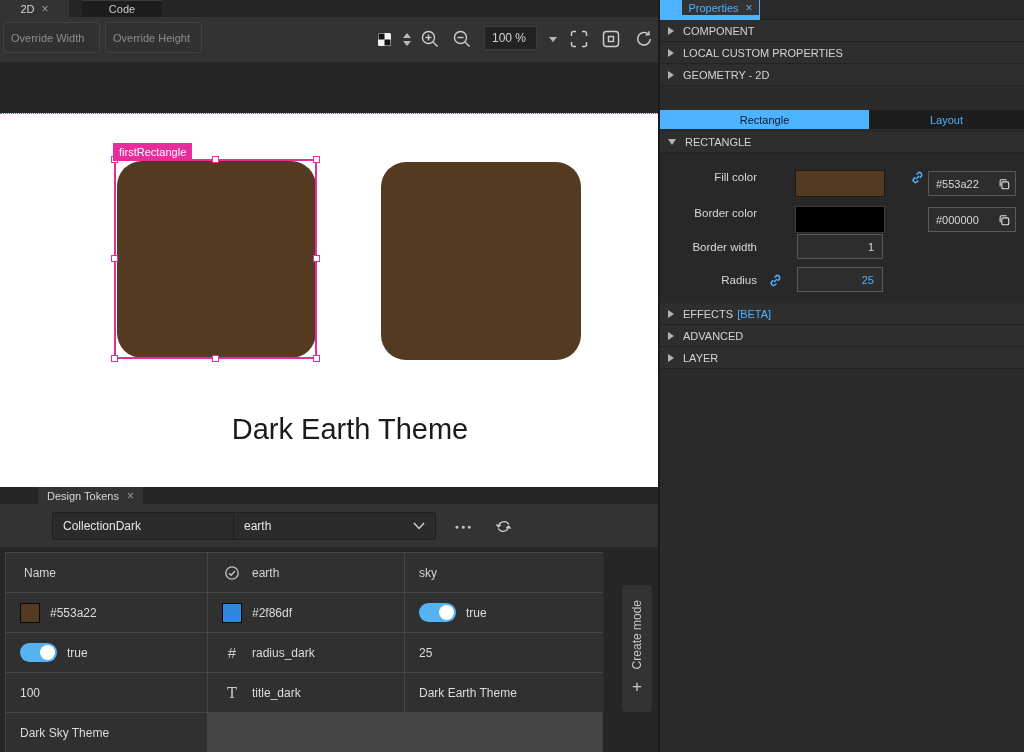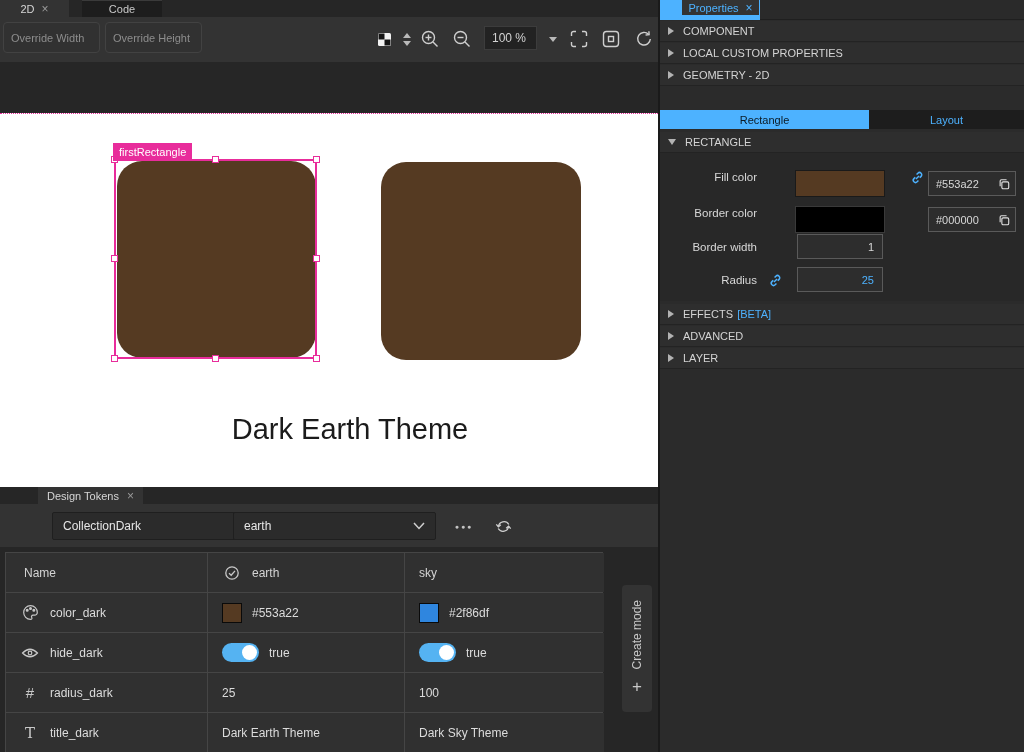--- a/index.html
+++ b/index.html
@@ -266,48 +266,28 @@
               <polyline points="5,8.2 7.2,10.2 11,5.8"></polyline>
             </svg>
         </span>
         <span>earth</span>
       </div>
       <div class="cell hdr">
         <span>sky</span>
       </div>
 
       <div class="cell">
-        <span class="row-icon">
-          <svg width="17" height="17" viewBox="0 0 17 17" fill="none" stroke="#c8c8c8" stroke-width="1.2">
-            <path d="M8.5 1.7 a6.8 6.8 0 1 0 0 13.6 c1.4 0 1.8-1 1.2-1.9 c-0.6-1 0-2.2 1.3-2.2 h1.6 a2.6 2.6 0 0 0 2.7-2.7 A6.8 6.8 0 0 0 8.5 1.7 Z"></path>
-            <circle cx="5.2" cy="6.2" r="0.9" fill="#c8c8c8"></circle>
-              <circle cx="8.5" cy="4.6" r="0.9" fill="#c8c8c8"></circle>
-              <circle cx="11.8" cy="6.2" r="0.9" fill="#c8c8c8"></circle>
-            </svg>
-        </span>
-        <span>color_dark</span>
-      </div>
-      <div class="cell">
         <span class="swatch20" style="background: rgb(85, 58, 34);"></span>
         <span>#553a22</span>
       </div>
       <div class="cell">
         <span class="swatch20" style="background: rgb(47, 134, 223);"></span>
         <span>#2f86df</span>
       </div>
 
-      <div class="cell">
-        <span class="row-icon">
-          <svg width="18" height="12" viewBox="0 0 18 12" fill="none" stroke="#c8c8c8" stroke-width="1.2">
-            <path d="M1.5 6 Q9 -1.5 16.5 6 Q9 13.5 1.5 6 Z"></path>
-              <circle cx="9" cy="6" r="1.8"></circle>
-            </svg>
-        </span>
-        <span>hide_dark</span>
-      </div>
       <div class="cell">
         <span class="toggle" style="background: rgb(85, 179, 242);">
             <span class="knob"></span>
           </span>
         <span>true</span>
       </div>
       <div class="cell">
         <span class="toggle" style="background: rgb(85, 179, 242);">
             <span class="knob"></span>
           </span>

